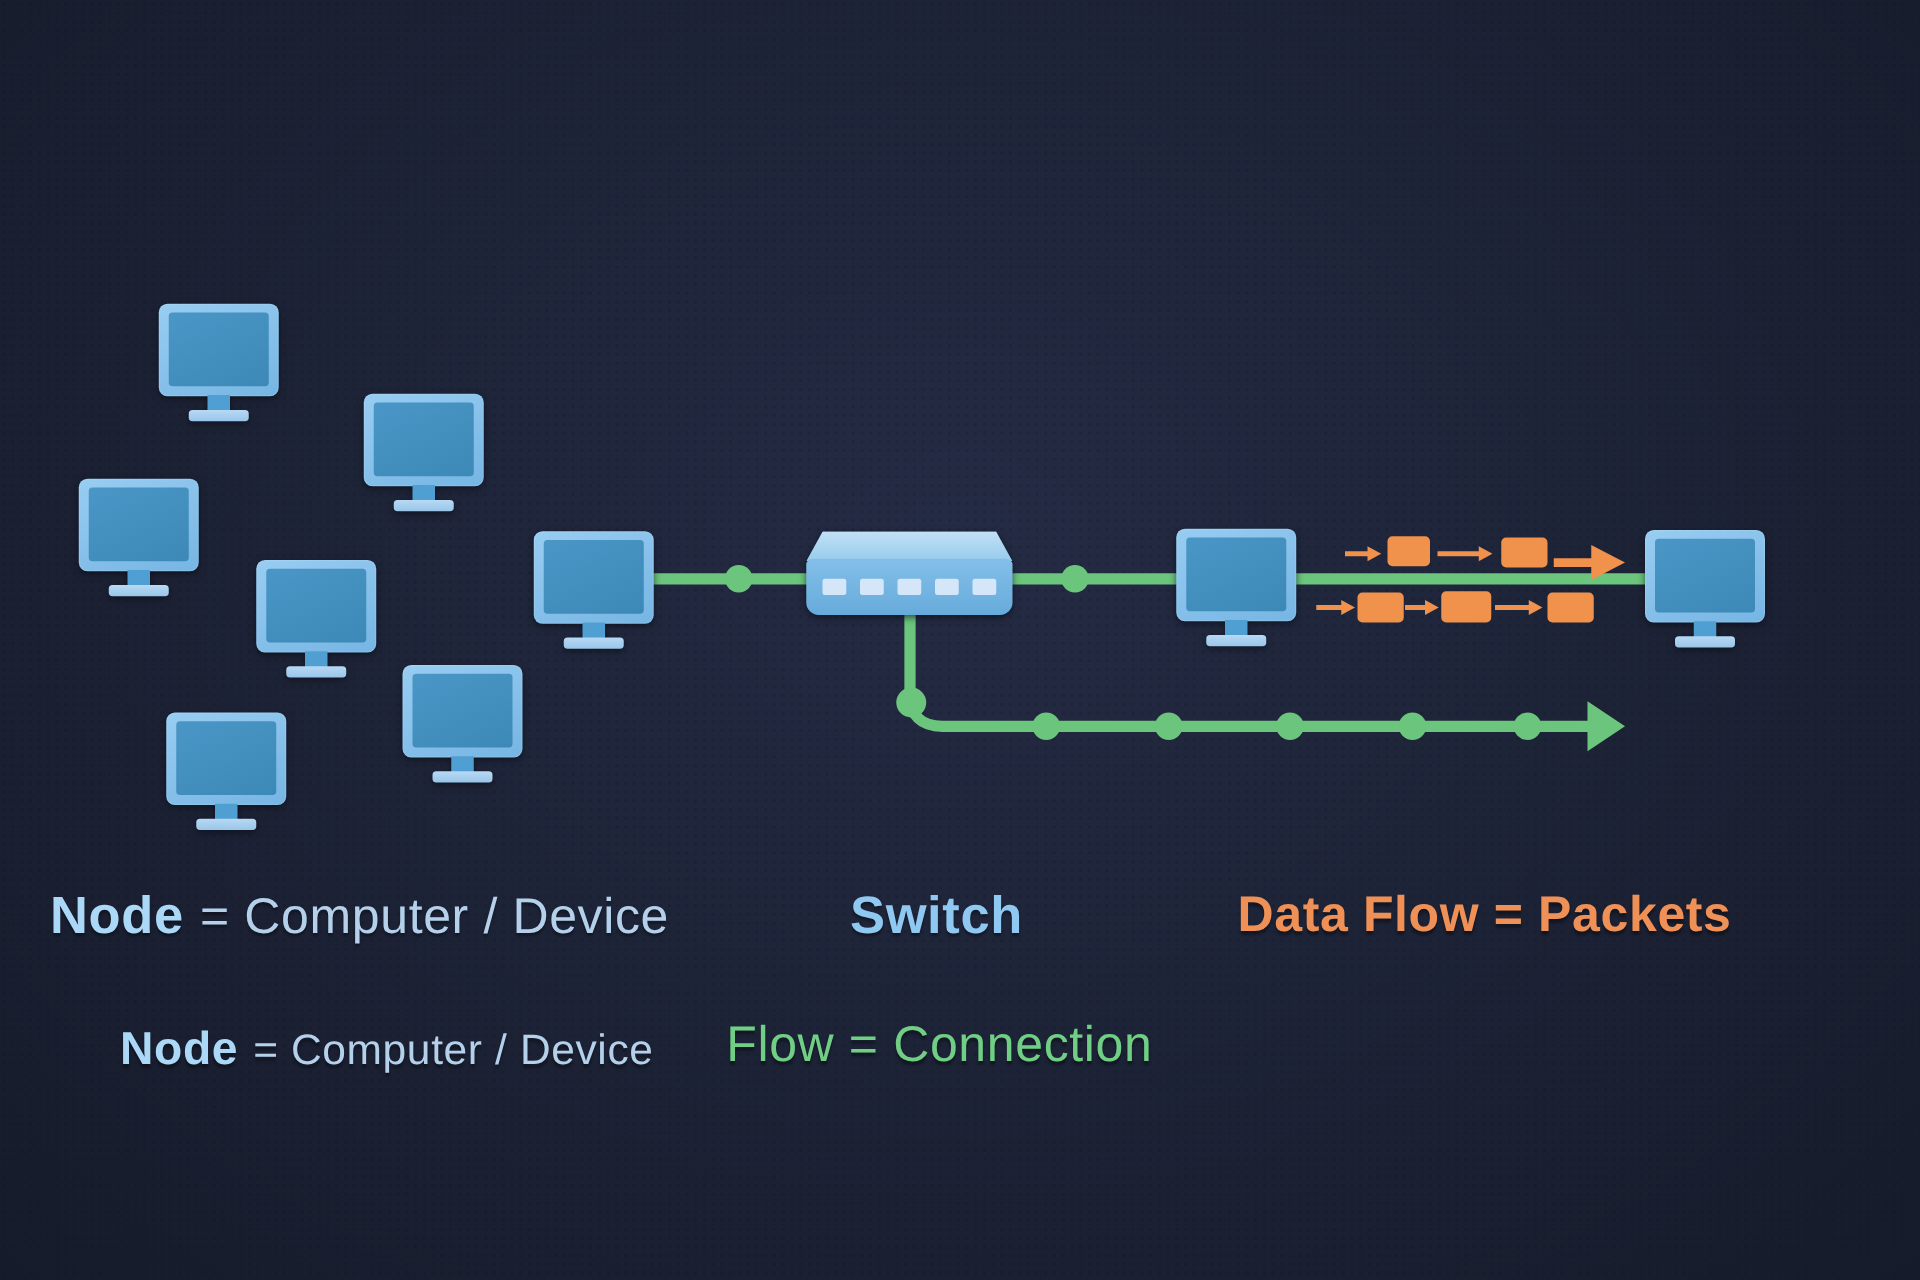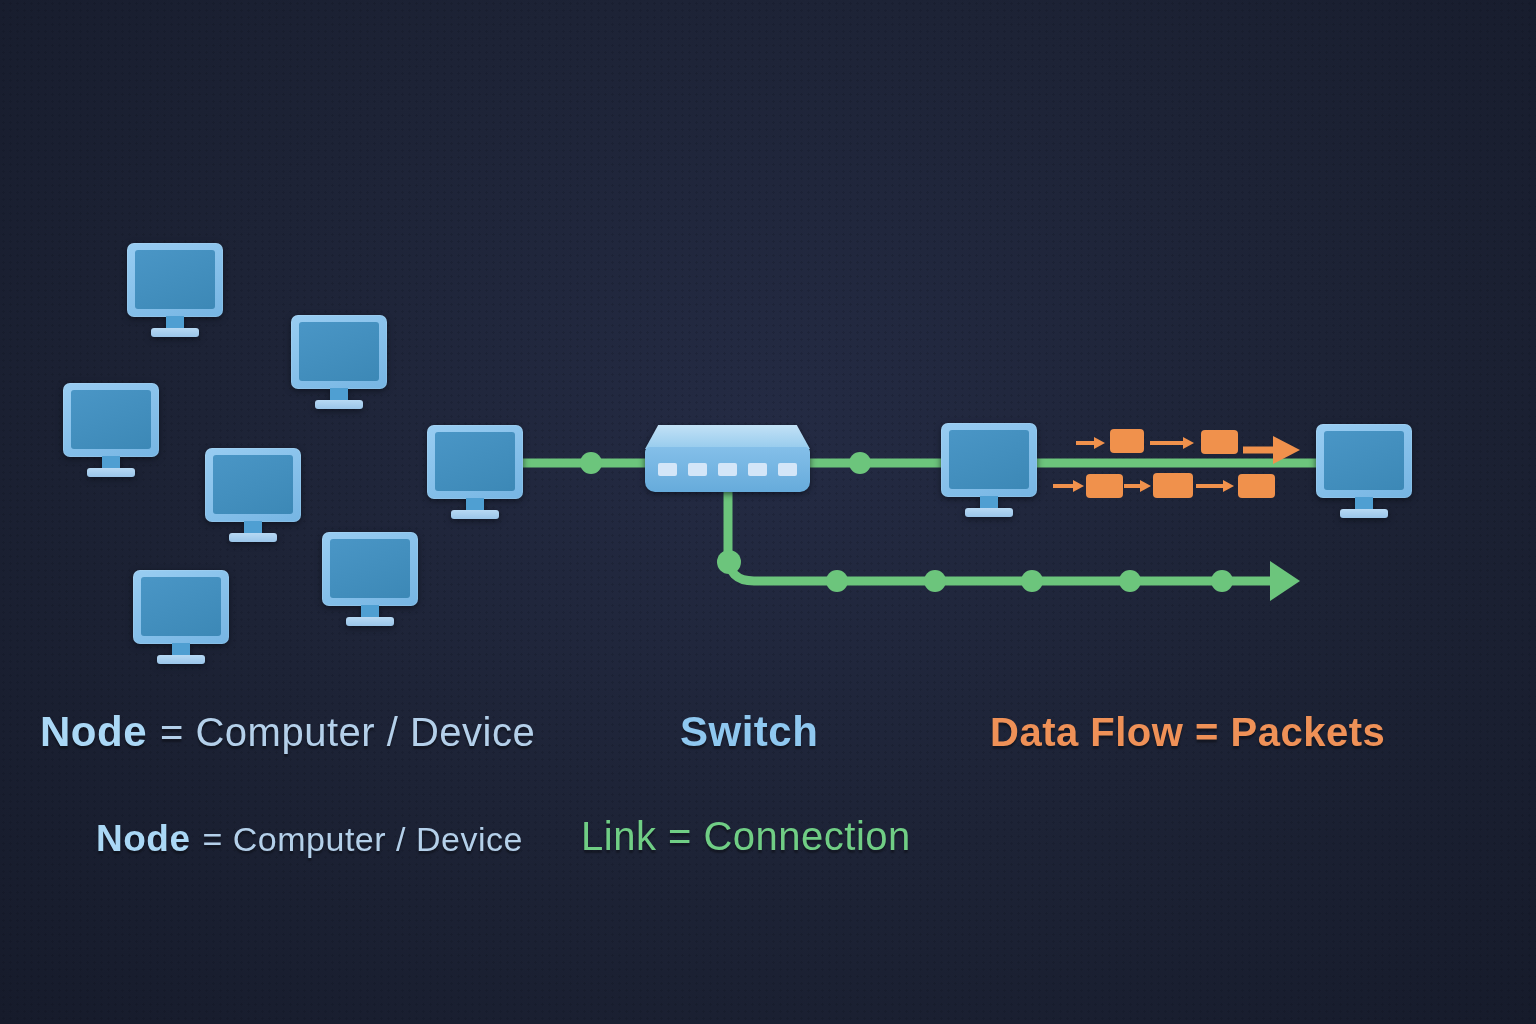--- a/index.html
+++ b/index.html
@@ -174,16 +174,16 @@
   <div class="label" style="left:680px;top:708px">
     <span class="t-switch">Switch</span>
   </div>
 
   <div class="label" style="left:96px;top:818px">
     <span class="t-bold-md">Node</span>
     <span class="t-reg-md">= Computer / Device</span>
   </div>
 
   <div class="label" style="left:581px;top:814px">
-    <span class="t-link">Link = Connection</span>
+    <span class="t-link">Flow = Connection</span>
   </div>
 
 </div>
 
 </body></html>

